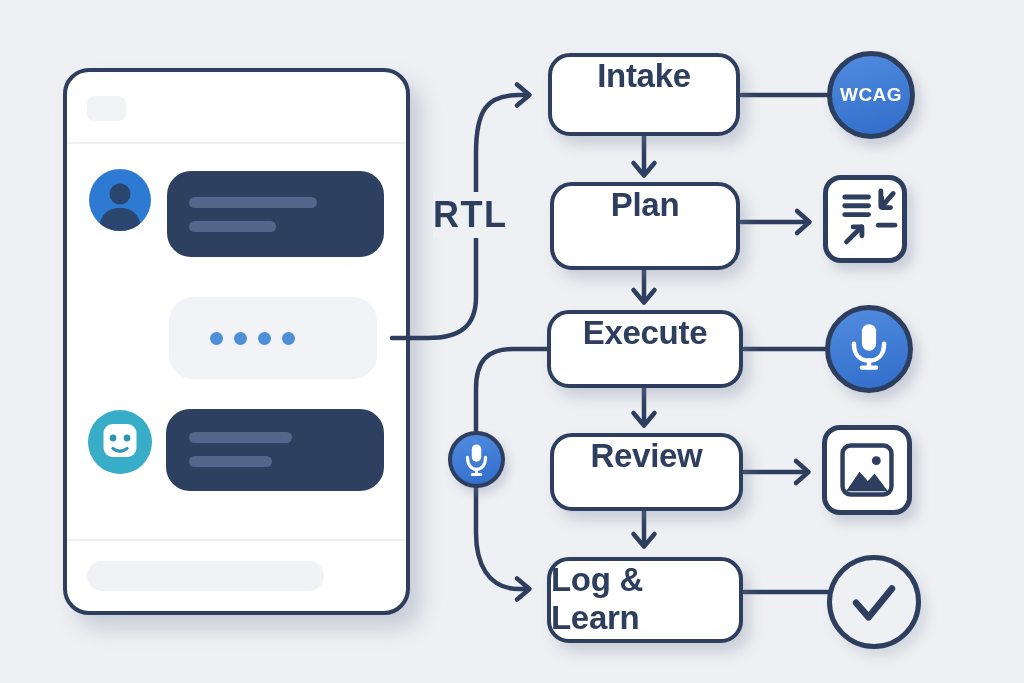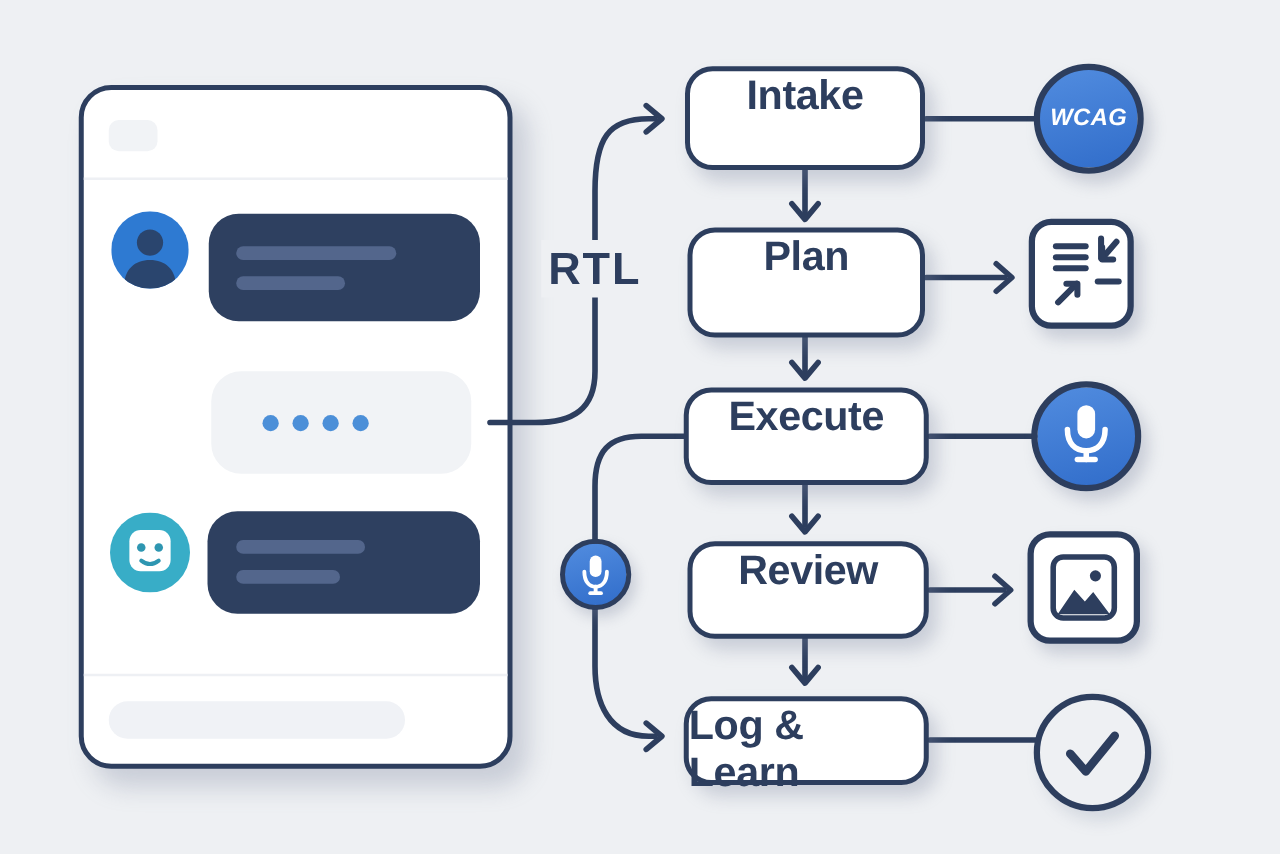--- a/index.html
+++ b/index.html
@@ -35,41 +35,41 @@
   .chat-input{position:absolute;left:20px;top:489px;width:237px;height:30px;border-radius:15px;background:#f0f2f6;}
 
   
   .flow-node{position:absolute;background:#fff;border:4.5px solid var(--navy);border-radius:22px;
     display:flex;justify-content:center;color:var(--navy);
     font-size:33px;font-weight:bold;letter-spacing:-0.3px;box-shadow:7px 9px 14px var(--shadow);}
   .node-intake{left:548px;top:53px;width:192px;height:83px;}
   .node-plan{left:550px;top:182px;width:190px;height:88px;}
   .node-execute{left:547px;top:310px;width:196px;height:78px;}
   .node-review{left:550px;top:433px;width:193px;height:78px;}
-  .node-log{left:547px;top:557px;width:196px;height:71px;}
+  .node-log{left:547px;top:557px;width:196px;height:86px;}
 
   
   .round-badge{position:absolute;border-radius:50%;border:5px solid var(--navy);
     background:linear-gradient(165deg,var(--blue1) 10%,var(--blue2) 90%);
     display:flex;align-items:center;justify-content:center;box-shadow:6px 8px 12px var(--shadow);}
-  .wcag-badge{left:827px;top:51px;width:88px;height:88px;color:#fff;font-size:19px;font-weight:bold;letter-spacing:.4px;font-style:italic;}
+  .wcag-badge{left:827px;top:51px;width:88px;height:88px;color:#fff;font-size:19px;font-weight:bold;letter-spacing:.4px;}
   .mic-badge-right{left:825px;top:305px;width:88px;height:88px;}
   .mic-badge-mid{left:448px;top:431px;width:57px;height:57px;border-width:4px;box-shadow:4px 6px 10px var(--shadow);}
   .icon-tile{position:absolute;background:#fff;border:5px solid var(--navy);border-radius:18px;
     display:flex;align-items:center;justify-content:center;box-shadow:6px 8px 12px var(--shadow);}
   .doc-tile{left:823px;top:175px;width:84px;height:88px;}
   .img-tile{left:822px;top:425px;width:90px;height:90px;}
   .check-badge{position:absolute;left:827px;top:555px;width:94px;height:94px;border-radius:50%;
     border:5px solid var(--navy);background:transparent;display:flex;align-items:center;justify-content:center;
     box-shadow:6px 8px 12px rgba(125,135,160,.22);}
 
   
   .connectors{position:absolute;left:0;top:0;width:1024px;height:683px;pointer-events:none;}
   .rtl-label{position:absolute;left:433px;top:192px;width:80px;height:46px;background:var(--bg);
-    color:var(--navy);font-size:36px;font-weight:bold;letter-spacing:1.5px;text-align:right;line-height:46px;}
+    color:var(--navy);font-size:36px;font-weight:bold;letter-spacing:1.5px;text-align:left;line-height:46px;}
 </style>
 </head>
 <body>
 
 <div class="stage">
 
   <div class="chat-card">
     <div class="chat-logo"></div>
     <div class="chat-divider top"></div>
 

